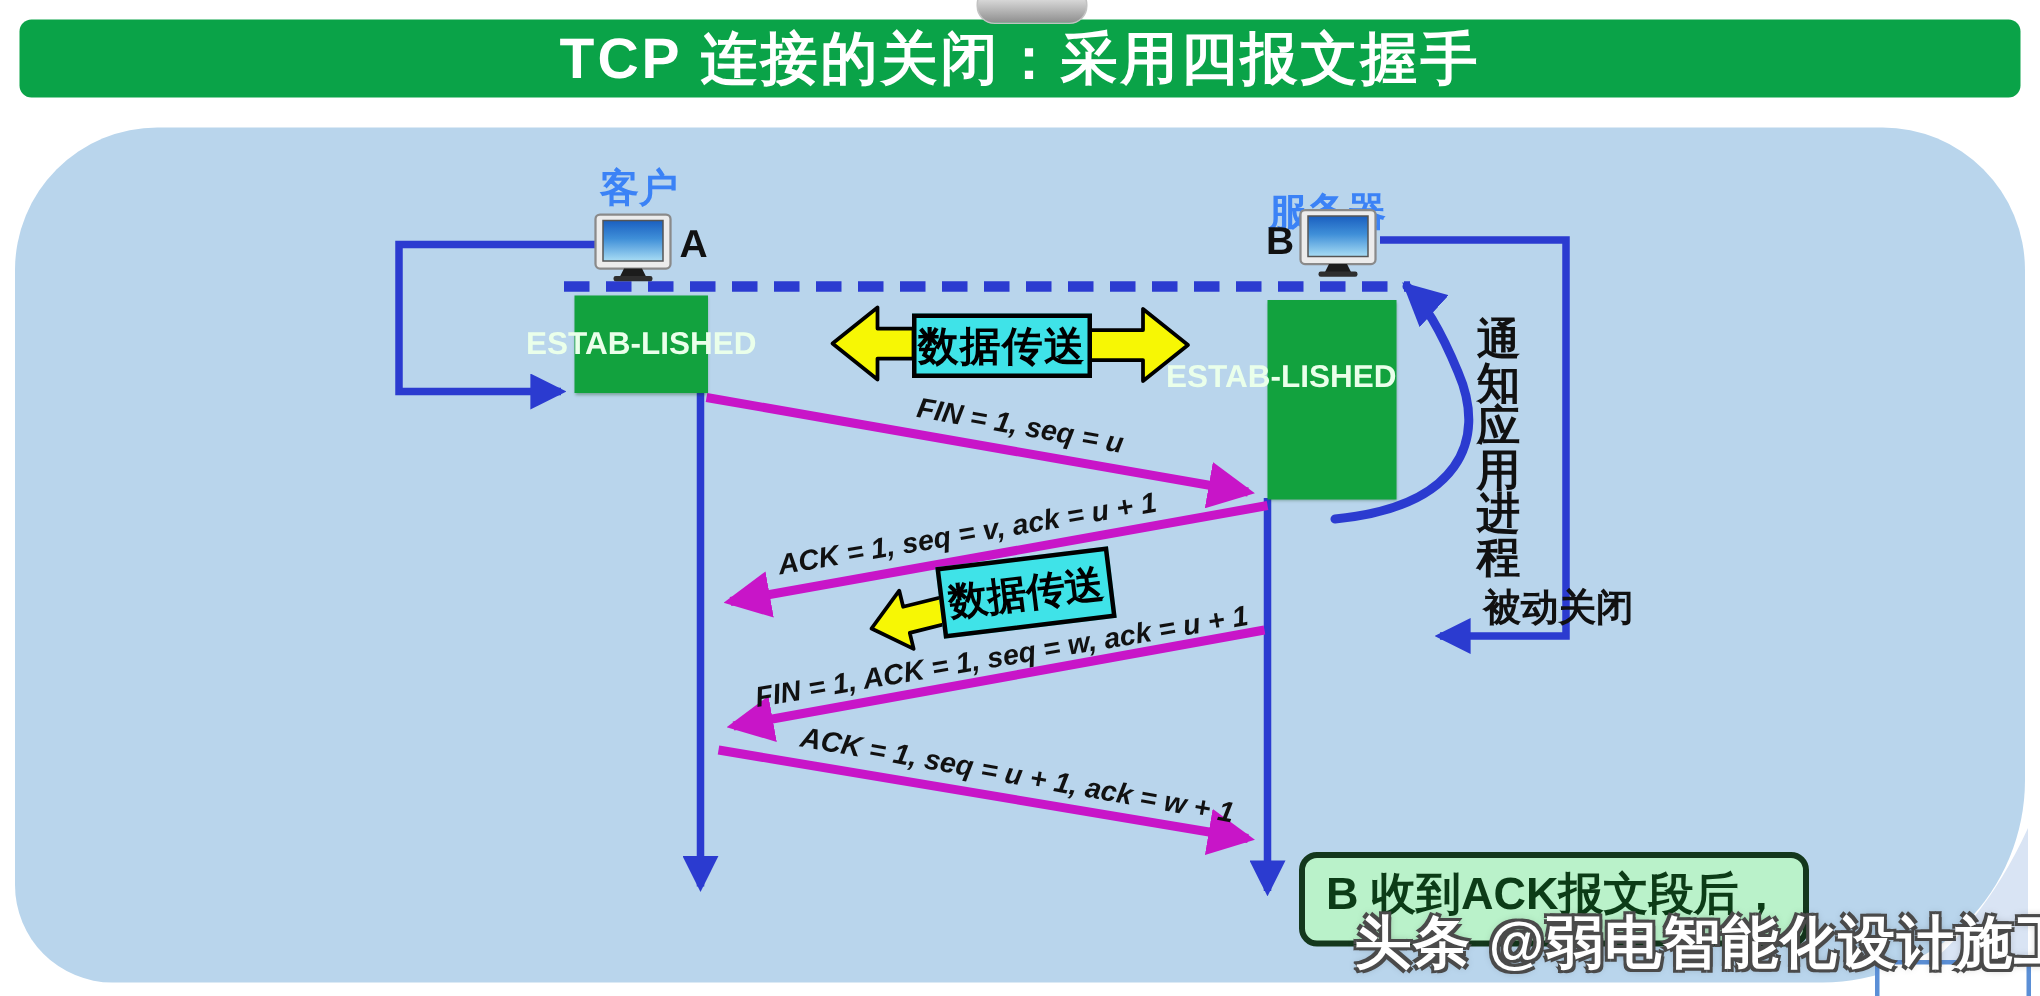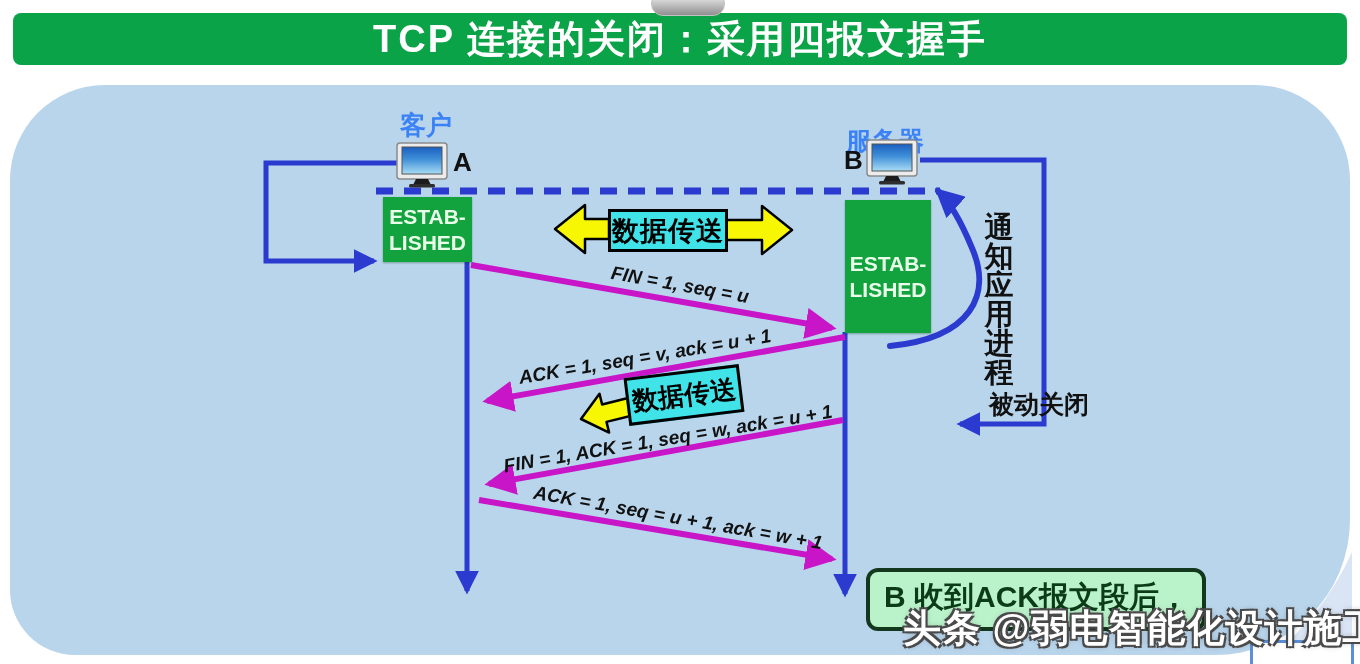--- a/index.html
+++ b/index.html
@@ -18,21 +18,21 @@
         background:var(--area-bg,#b9d5ec);
         border-radius:95px 95px 135px 65px;z-index:1;}
 
   .overlay{position:absolute;left:0;top:0;z-index:5;pointer-events:none;}
 
   .host-label{position:absolute;font-size:26px;font-weight:bold;color:#3b82f6;text-align:center;z-index:6;}
   .host-letter{position:absolute;font-size:26px;font-weight:bold;color:#111;z-index:6;}
   .computer{position:absolute;z-index:6;}
 
   .state-box{position:absolute;background:var(--state-green,#12a23e);z-index:6;
-             display:flex;flex-direction:column;align-items:center;
+             display:flex;flex-direction:row;align-items:center;
              color:var(--state-text,#eaffea);font-weight:bold;font-size:21px;line-height:26px;
              box-shadow:0 1px 2px rgba(0,60,0,.35);}
   .state-box.client{left:383px;top:197px;width:89px;height:65px;justify-content:center;}
   .state-box.server{left:845px;top:200px;width:86px;height:133px;justify-content:flex-end;padding-bottom:30px;box-sizing:border-box;}
 
   .annot{position:absolute;font-weight:bold;color:#111;z-index:7;text-align:center;}
   .active-close{left:254px;top:227px;width:132px;font-size:26px;}
   .passive-close{left:950px;top:388px;width:106px;font-size:25px;margin-left:36px;}
   .notify{left:971px;top:213px;width:56px;font-size:29px;line-height:29px;}
 

